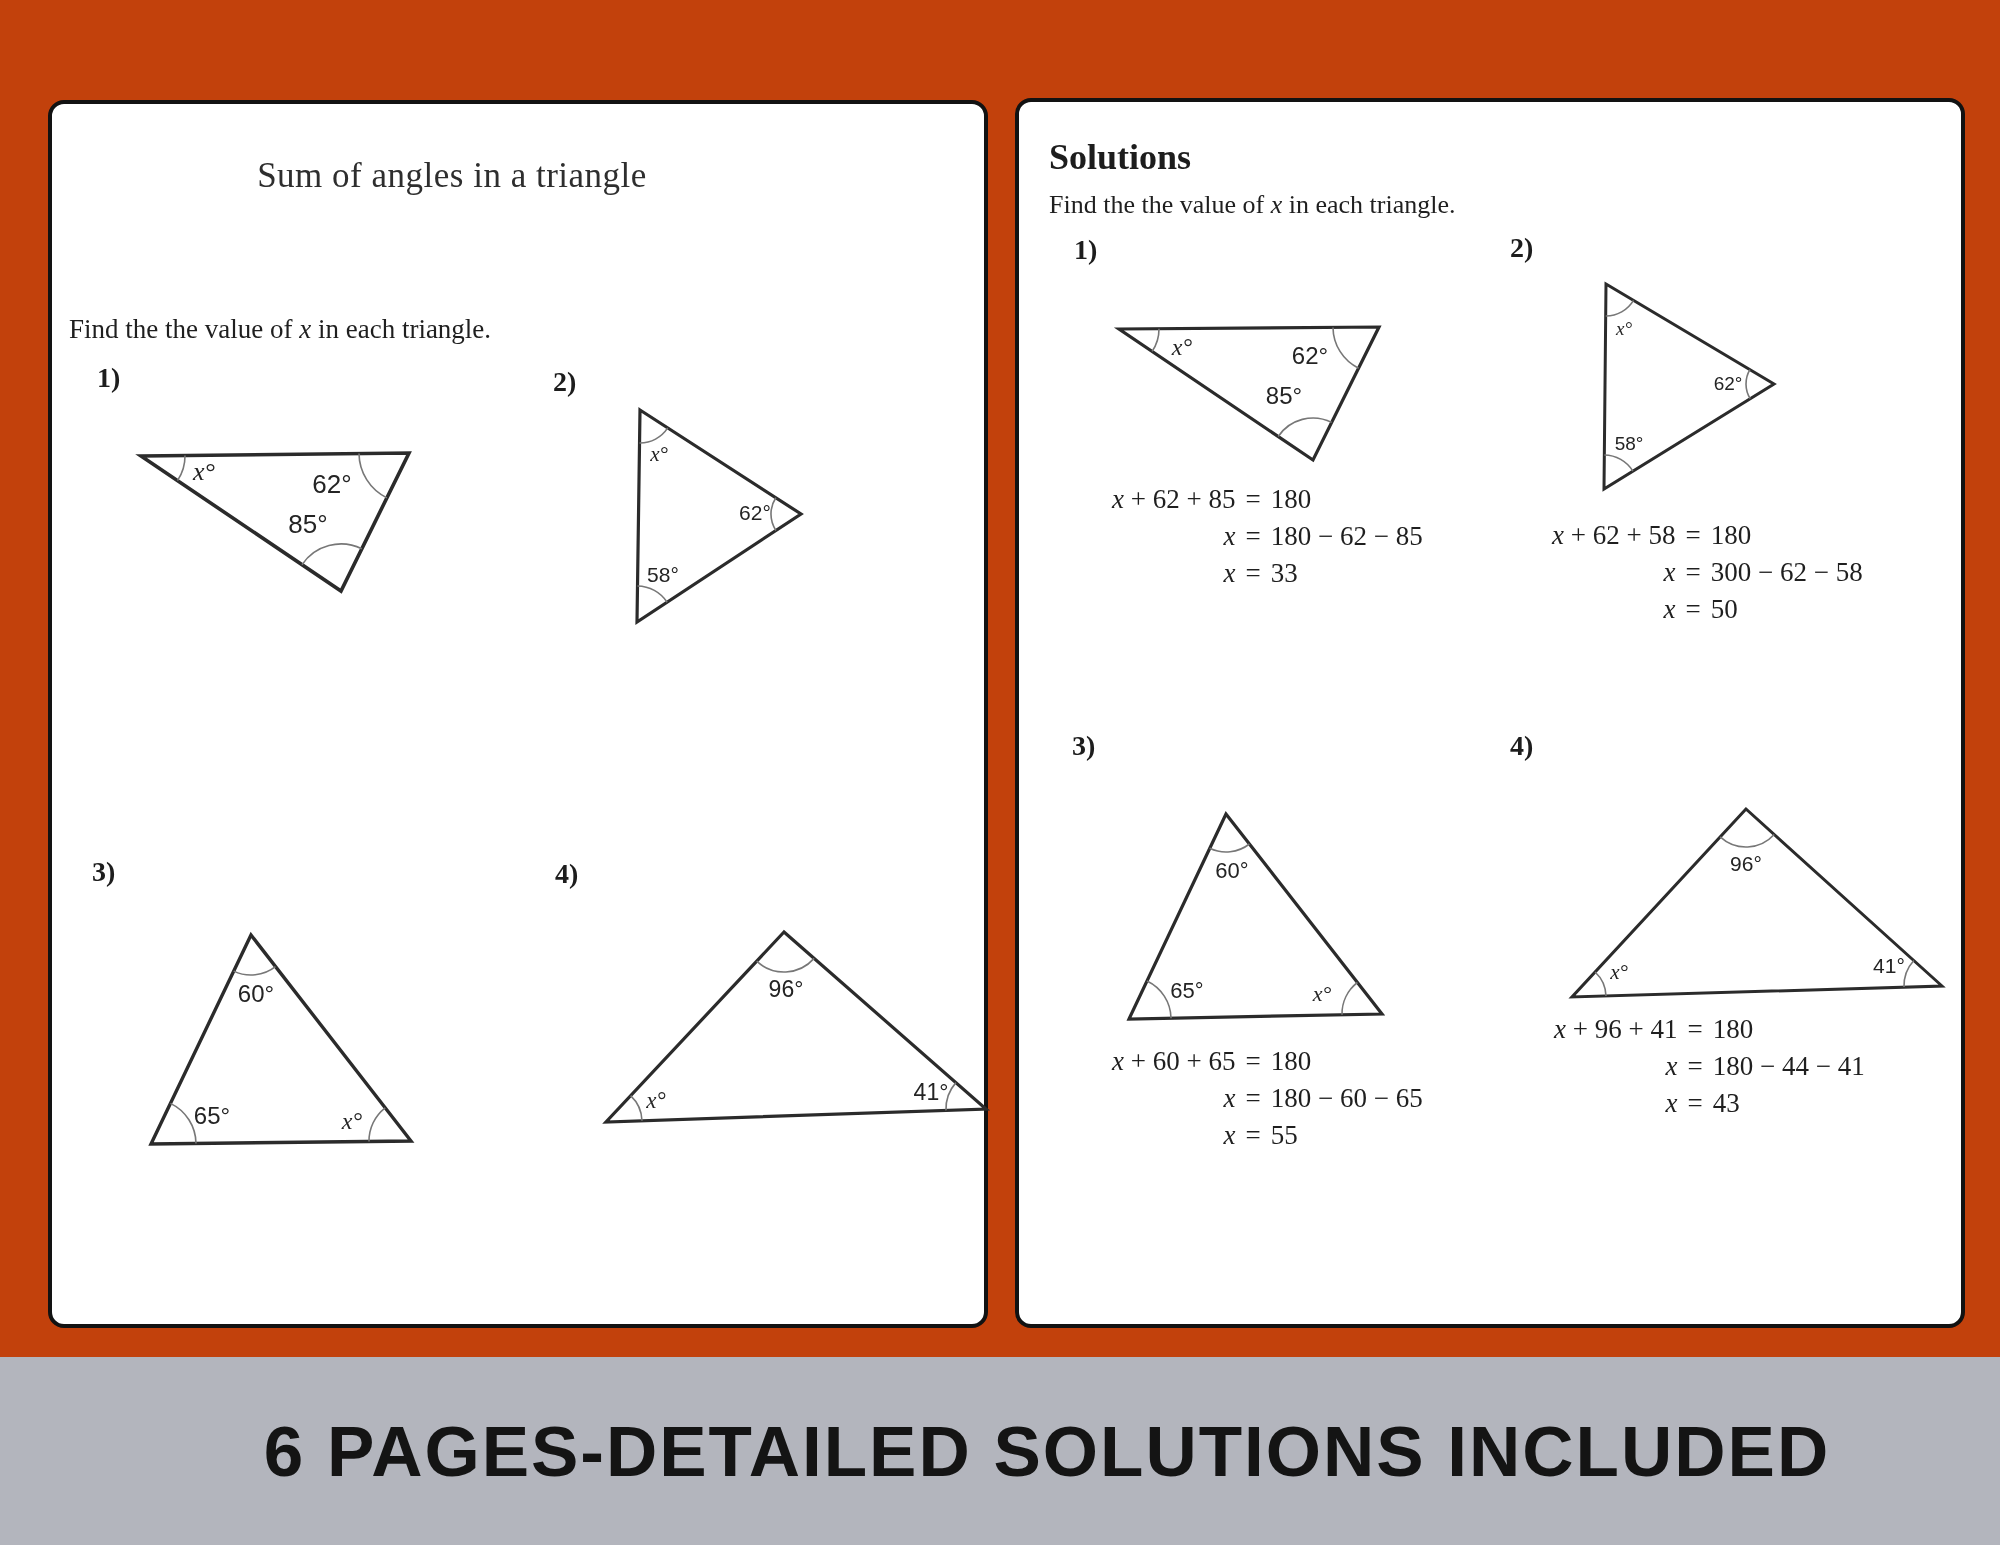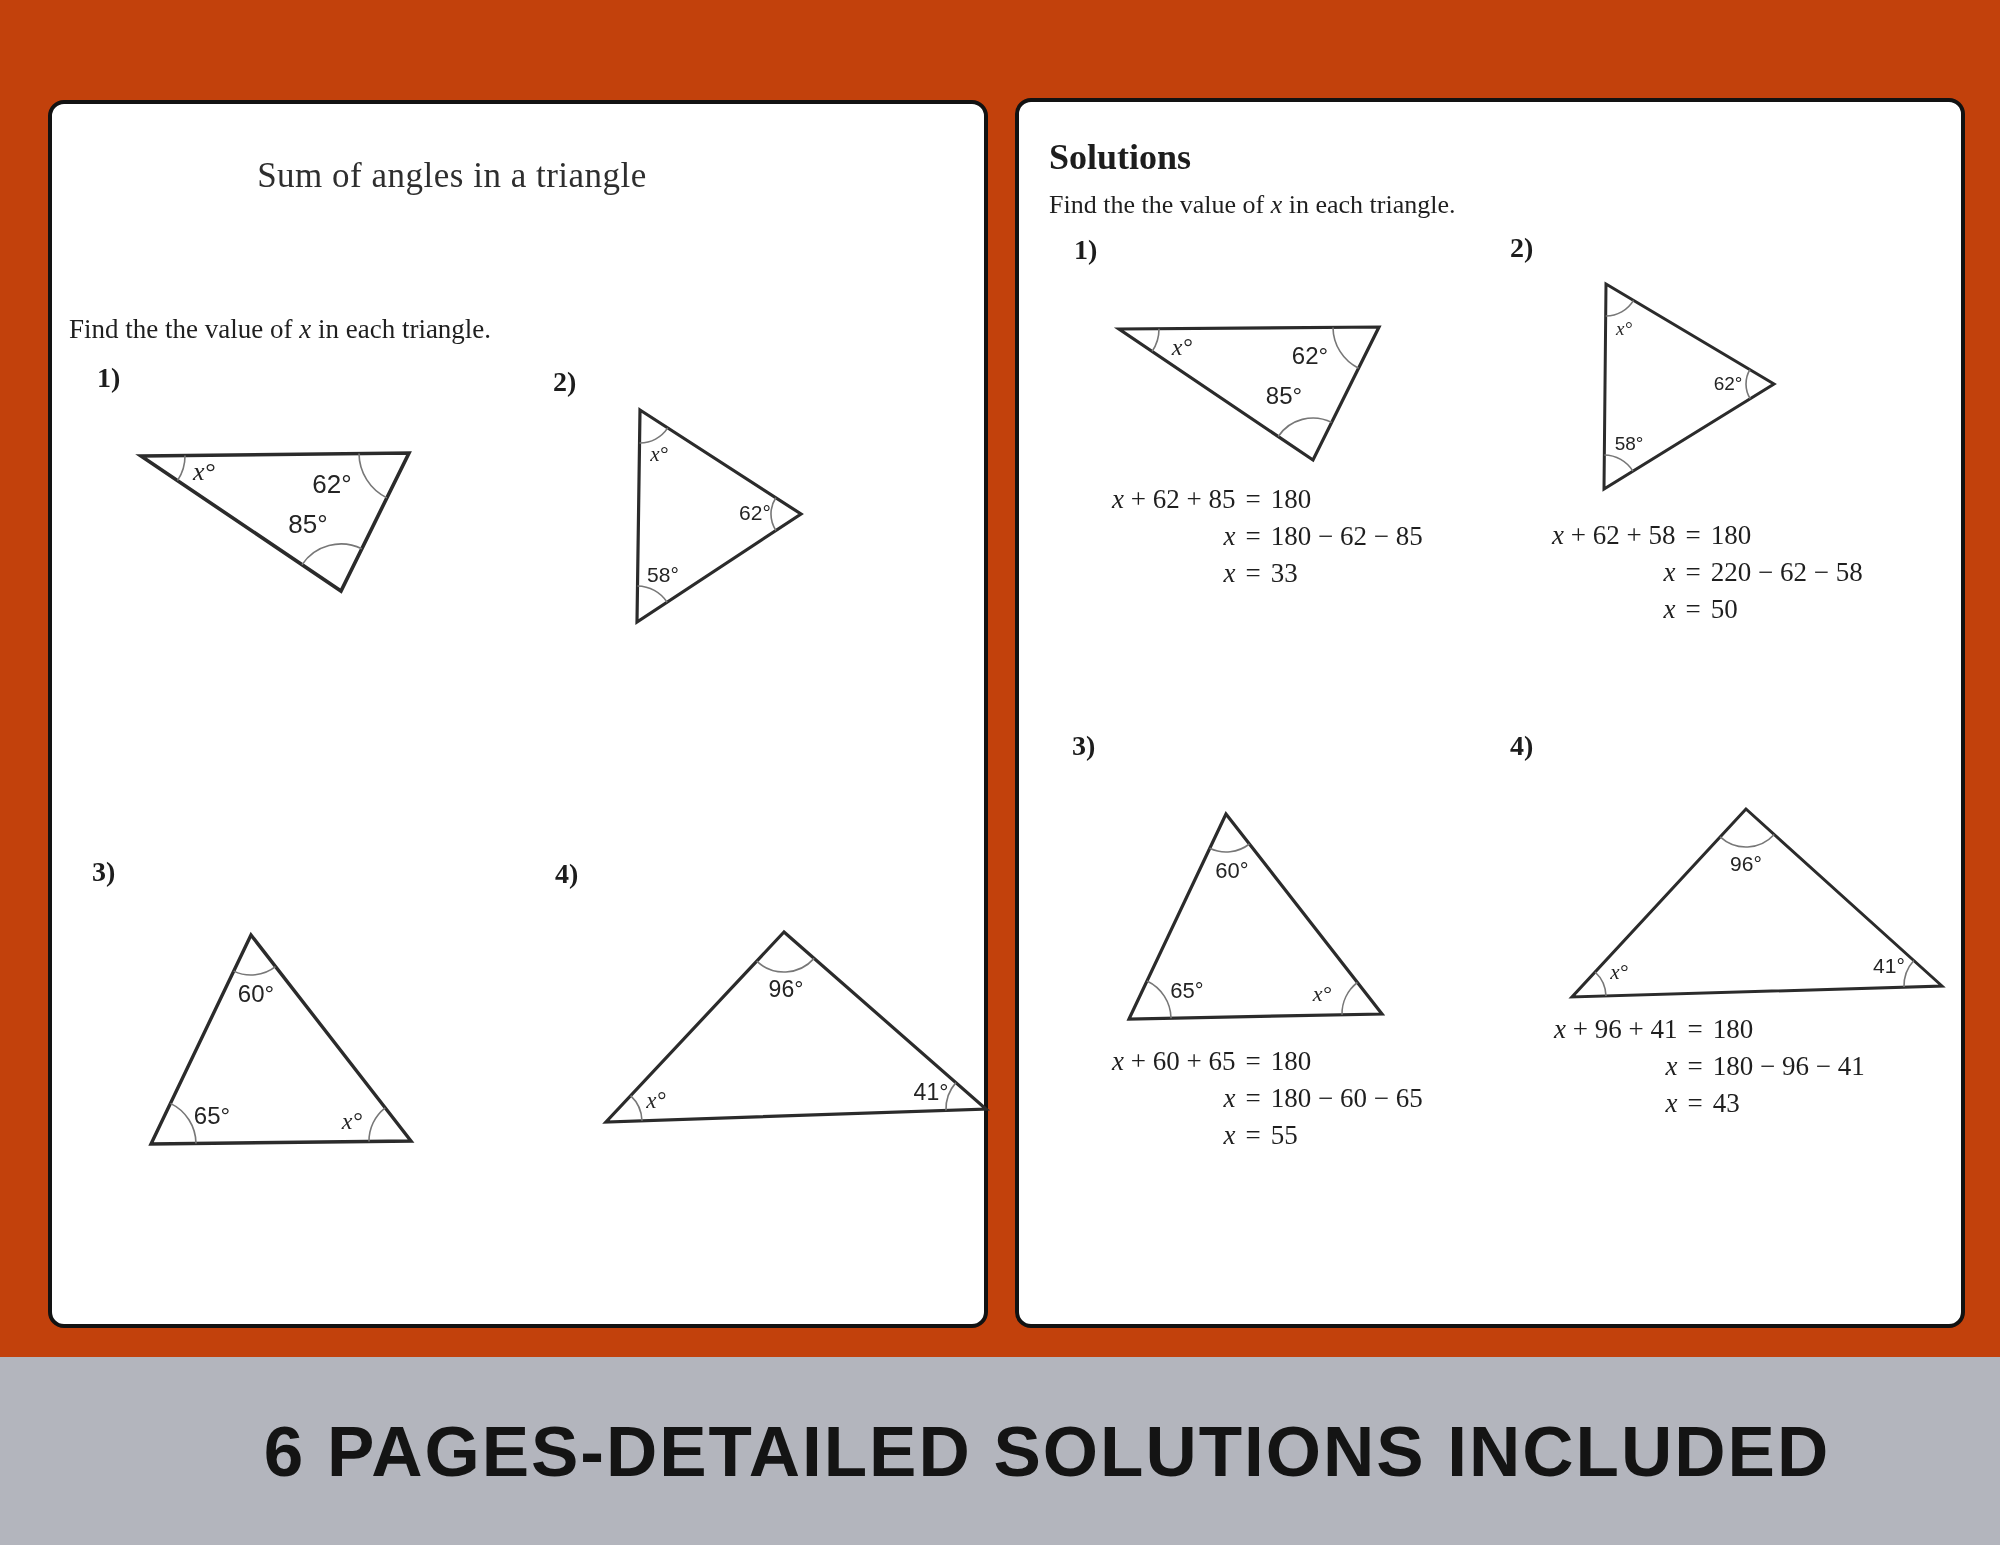--- a/index.html
+++ b/index.html
@@ -143,21 +143,21 @@
       <div class="tlabel var mathx" style="left:26px; top:53px;"><i>x</i>°</div>
       <div class="tlabel" style="left:130px; top:108px;">62°</div>
       <div class="tlabel" style="left:31px; top:168px;">58°</div>
     </div>
     <div class="eqs" style="left:533px; top:418px;">
       <div class="lhs mathx"><i>x</i> + 62 + 58</div>
       <div class="eqsign">=</div>
       <div class="rhs mathx">180</div>
       <div class="lhs mathx"><i>x</i></div>
       <div class="eqsign">=</div>
-      <div class="rhs mathx">220 − 62 − 58</div>
+      <div class="rhs mathx">300 − 62 − 58</div>
       <div class="lhs mathx"><i>x</i></div>
       <div class="eqsign">=</div>
       <div class="rhs mathx">50</div>
     </div>
 
     <div class="tri" style="left:103px; top:704px; width:275px; height:222px; font-size:22px;">
       <svg viewBox="0 0 275 222">
           <polygon points="104,8 7,213 260,208" fill="none" stroke="#2b2b2b" stroke-width="3.2" stroke-linejoin="miter"></polygon>
           <path d="M 87.7 42.3 A 38 38 0 0 0 127.4 38.0" fill="none" stroke="#777777" stroke-width="1.6"></path>
           <path d="M 49.0 212.2 A 42 42 0 0 0 25.0 175.0" fill="none" stroke="#777777" stroke-width="1.6"></path>
@@ -189,21 +189,21 @@
       <div class="tlabel" style="left:182px; top:63px;">96°</div>
       <div class="tlabel var mathx" style="left:55px; top:171px;"><i>x</i>°</div>
       <div class="tlabel" style="left:325px; top:165px;">41°</div>
     </div>
     <div class="eqs" style="left:535px; top:912px;">
       <div class="lhs mathx"><i>x</i> + 96 + 41</div>
       <div class="eqsign">=</div>
       <div class="rhs mathx">180</div>
       <div class="lhs mathx"><i>x</i></div>
       <div class="eqsign">=</div>
-      <div class="rhs mathx">180 − 96 − 41</div>
+      <div class="rhs mathx">180 − 44 − 41</div>
       <div class="lhs mathx"><i>x</i></div>
       <div class="eqsign">=</div>
       <div class="rhs mathx">43</div>
     </div>
   </section>
 
   <footer class="banner" style="background: rgb(179, 181, 189);">
     <div class="banner-text">6 PAGES-DETAILED SOLUTIONS INCLUDED</div>
   </footer>
 

